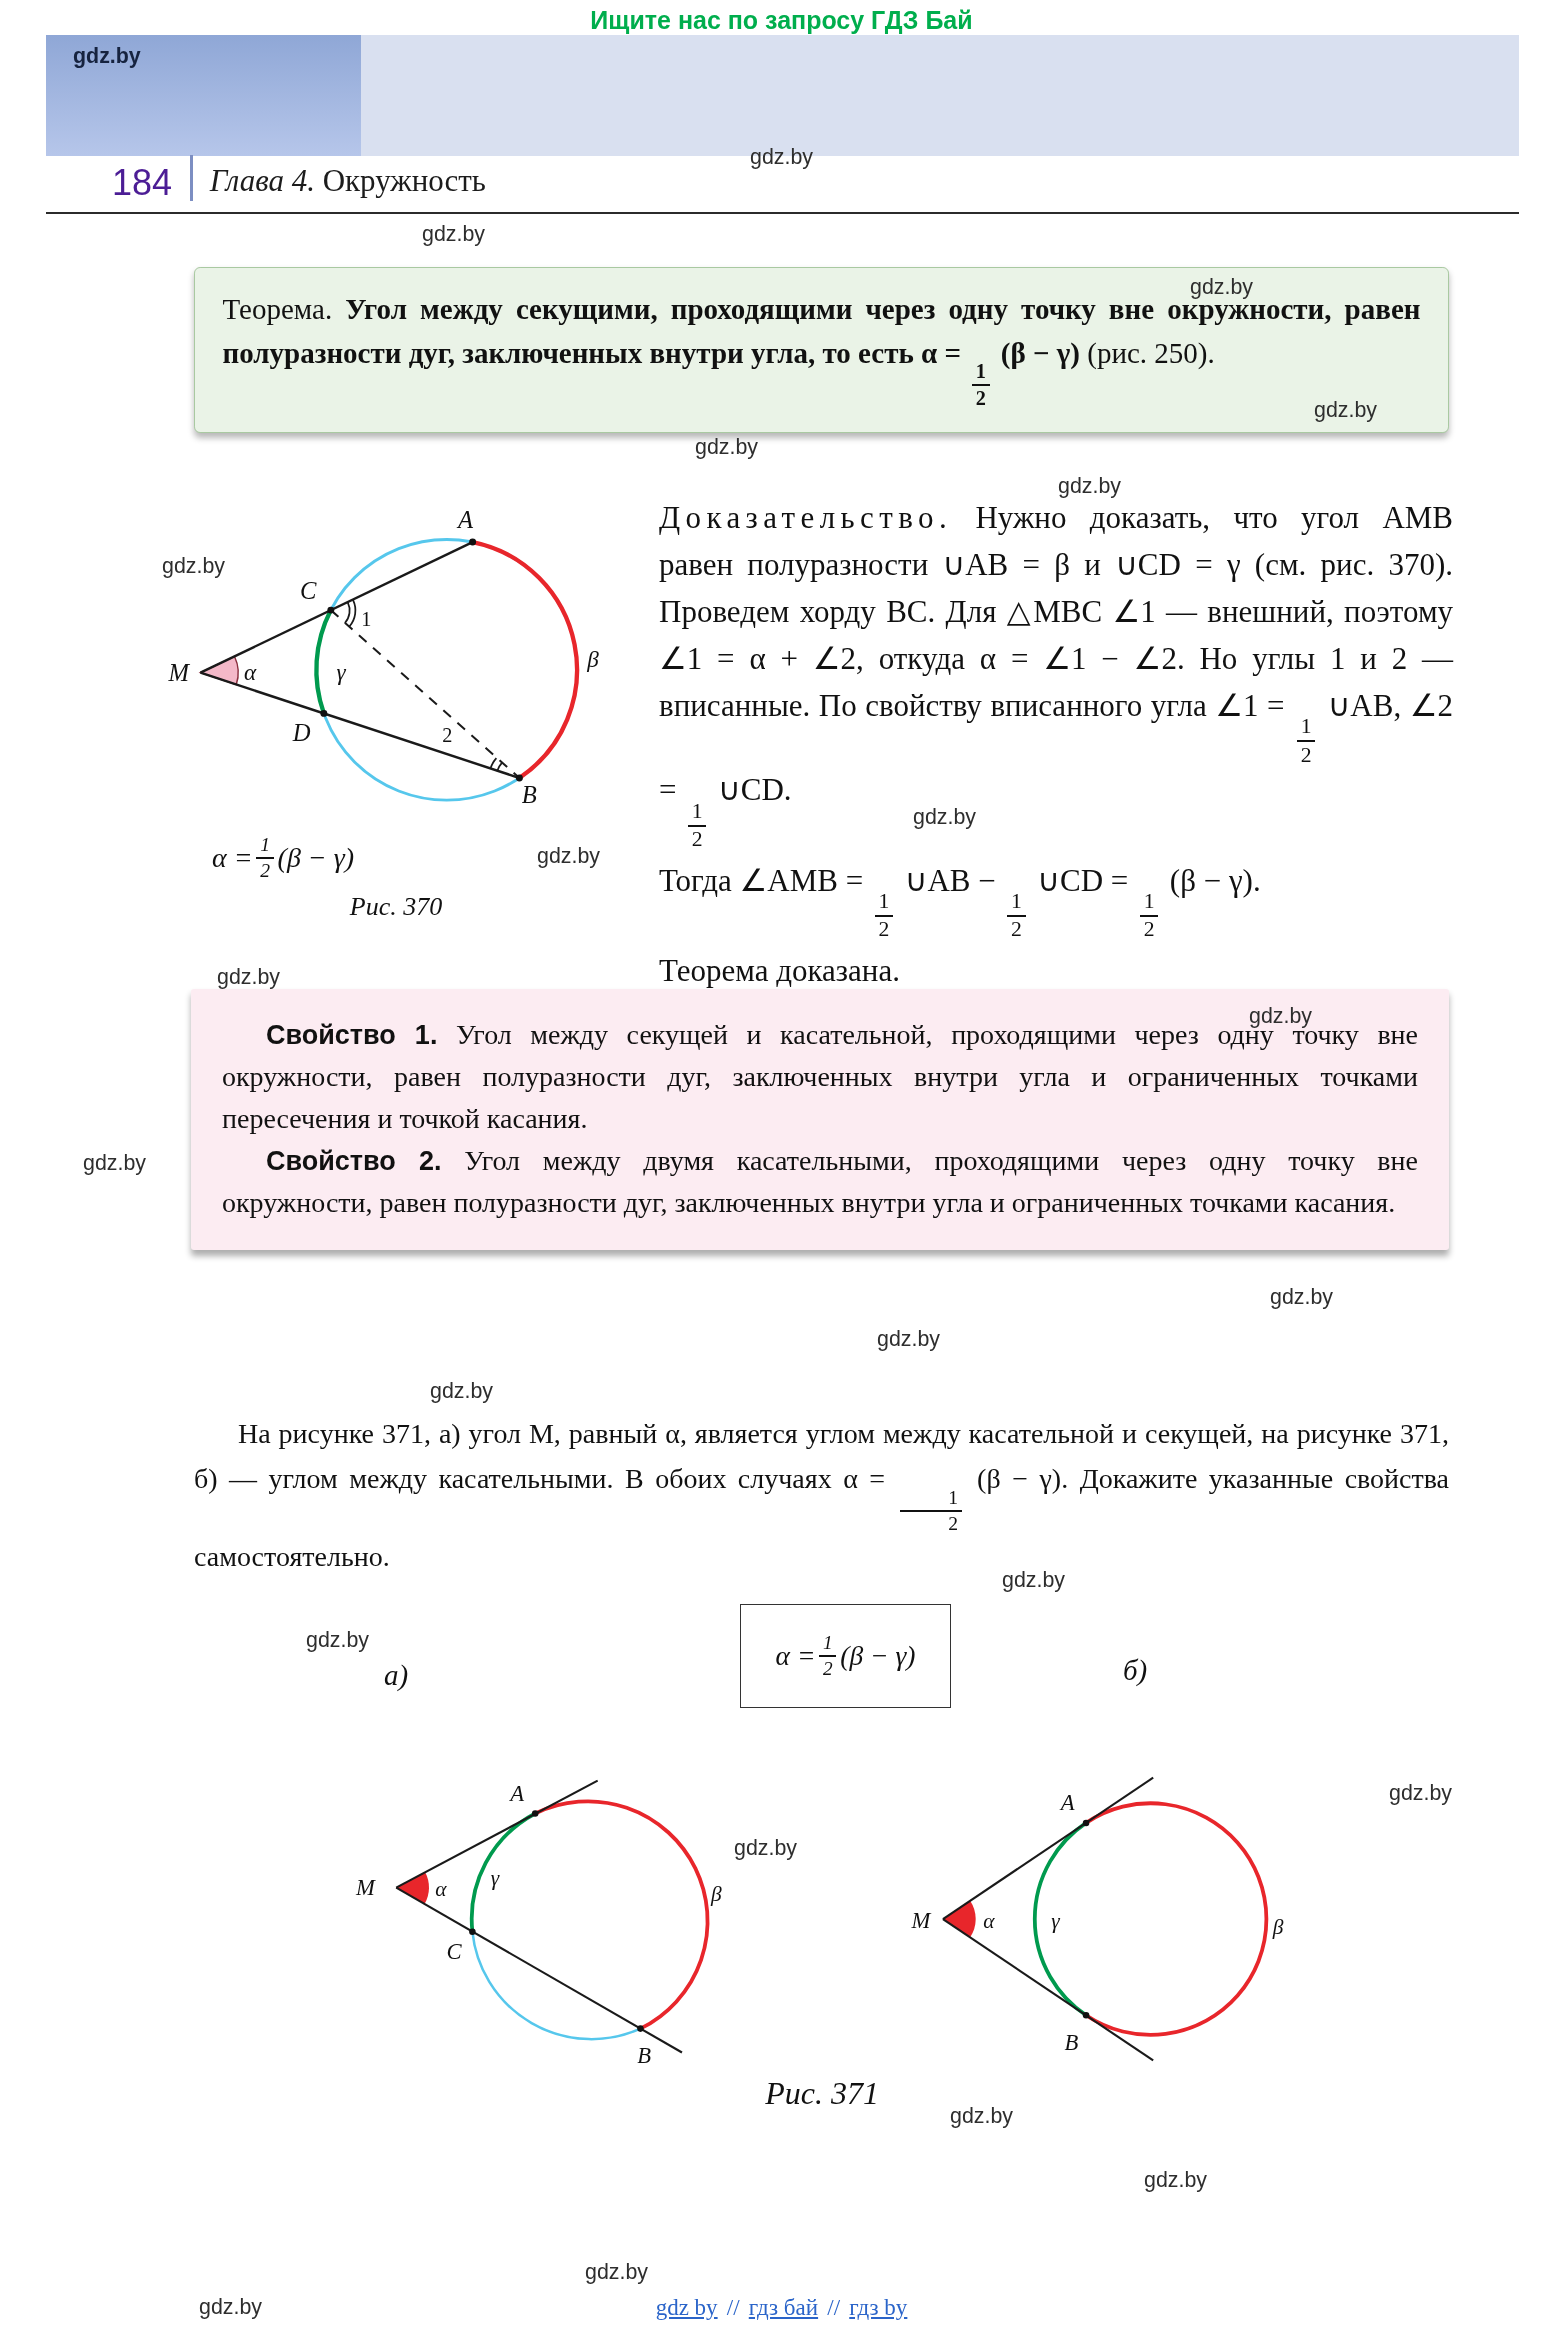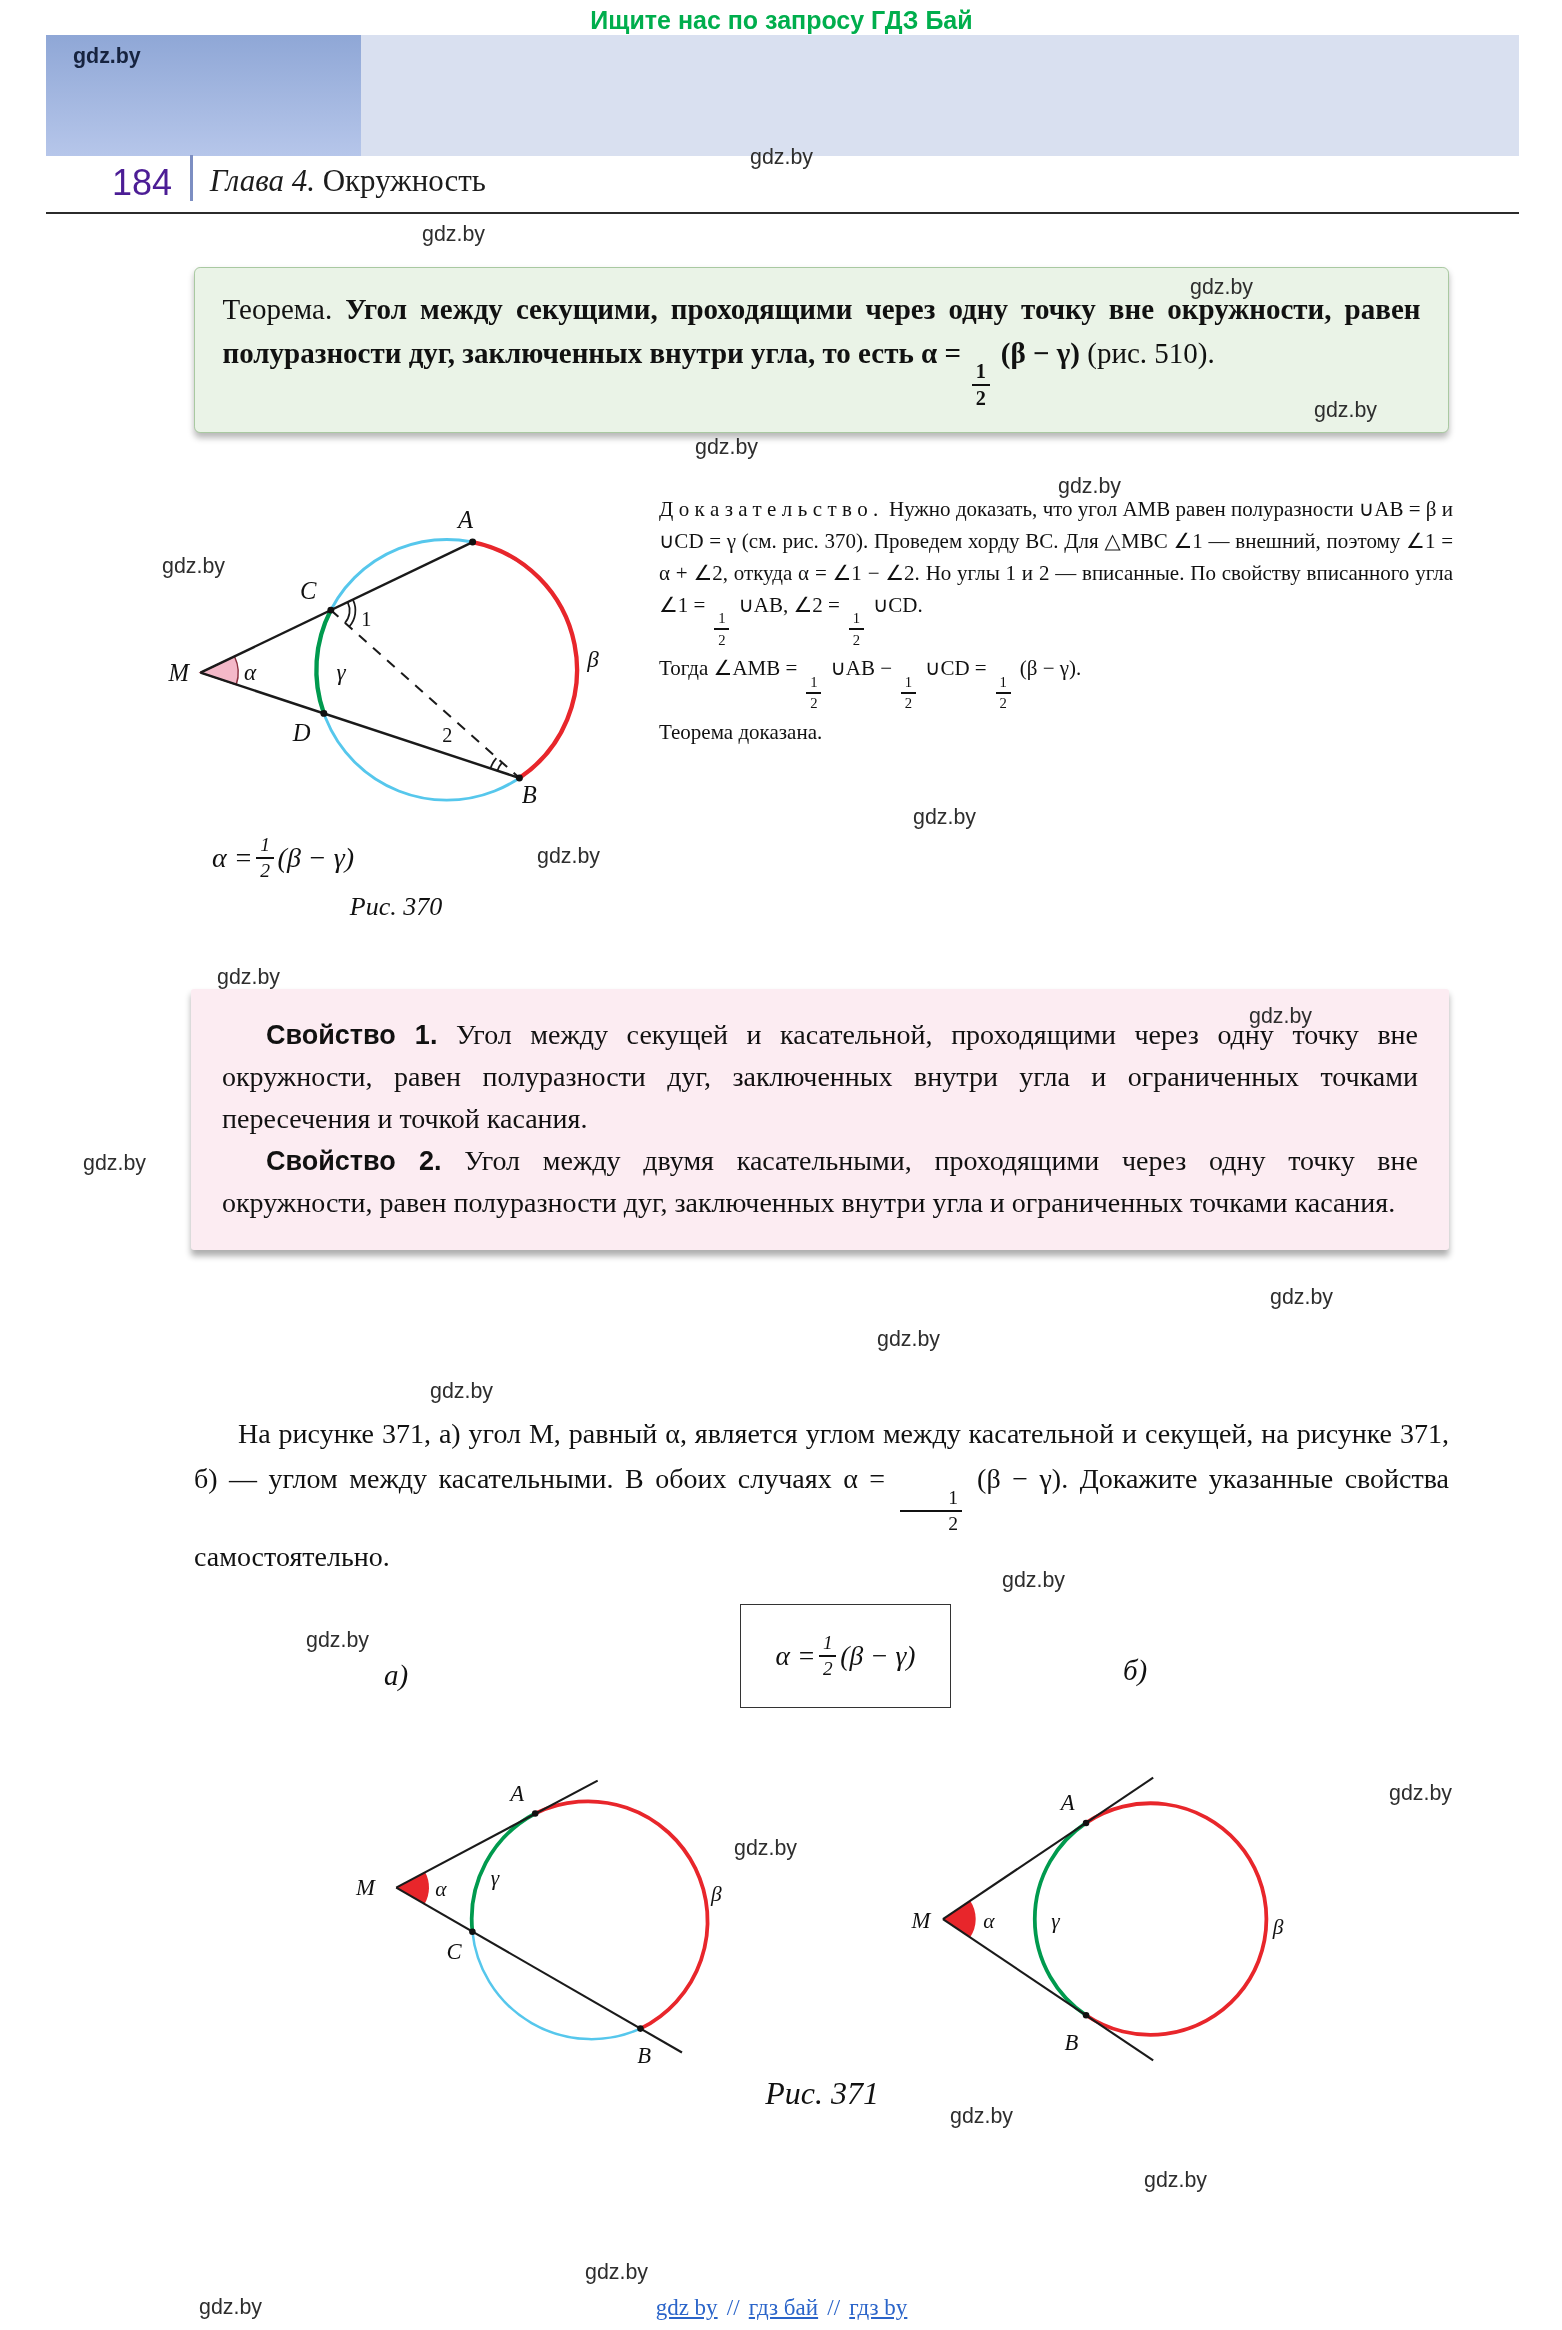--- a/index.html
+++ b/index.html
@@ -33,21 +33,21 @@
   .frac{display:inline-flex;flex-direction:column;align-items:center;vertical-align:-0.55em;
     line-height:1;margin:0 3.8px;}
   .frac .fn{font-size:0.7em;padding:0 3.8px 2.3px;border-bottom:2.3px solid currentColor;}
   .frac .fd{font-size:0.7em;padding-top:2.3px;}
 
   .fig370{position:absolute;left:157px;top:496px;width:478px;}
   .fig370 svg{width:478px;height:336px;display:block;}
   .f-formula{display:flex;align-items:center;font-size:28px;font-style:italic;margin:3.1px 0 0 55px;width:max-content;}
   .figcap{font-style:italic;font-size:26px;text-align:center;margin-top:10.7px;}
 
-  .proof{position:absolute;left:659px;top:494px;width:794px;font-size:21px;line-height:1.52;}
+  .proof{position:absolute;left:659px;top:494px;width:794px;font-size:31px;line-height:1.52;}
   .proof p{text-align:justify;margin:0 0 6.1px;}
   .spaced{letter-spacing:5.4px;}
 
   .props{position:absolute;left:191px;top:989px;width:1258px;background:var(--props-bg);
     border-radius:3px;box-shadow:0 5.4px 6.9px rgba(0,0,0,.32);padding:24.5px 31px 26px;}
   .props p{font-size:28px;line-height:1.5;text-align:justify;text-indent:44px;}
   .prop-label{font-family:"Liberation Sans",sans-serif;font-weight:700;font-size:27px;}
 
   .after-para{position:absolute;left:194px;top:1411px;width:1255px;font-size:28px;line-height:1.62;
     text-align:justify;text-indent:44px;}
@@ -107,21 +107,21 @@
     <p>
       <span>Теорема.</span>
       <span class="t-bold">
         <span>Угол между секущими, проходящими через одну точку вне окружности, равен полуразности дуг, заключенных внутри угла, то есть α =</span>
         <span class="frac">
             <span class="fn">1</span>
             <span class="fd">2</span>
           </span>
         <span>(β − γ)</span>
       </span>
-      <span>(рис. 510).</span>
+      <span>(рис. 250).</span>
     </p>
   </div>
 
   <div class="fig370">
     <svg viewBox="0 0 330 232">
       <circle class="circ" cx="200" cy="120" r="90"></circle>
       <path class="arc red" d="M 217.9 31.8 A 90 90 0 0 1 250.2 194.7"></path>
       <path class="arc green" d="M 120 78.8 A 90 90 0 0 0 115.2 150.1"></path>
       <path class="wedge pink" d="M 30 122 L 53.5 110.8 A 26 26 0 0 1 54.7 130.2 Z"></path>
       <line class="ln" x1="30" y1="122" x2="217.9" y2="31.8"></line>

